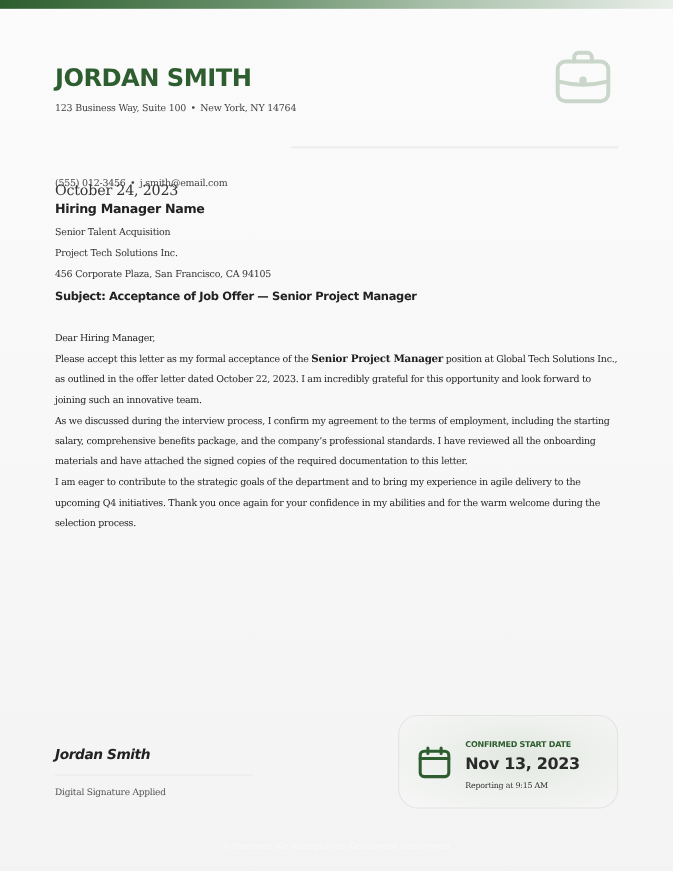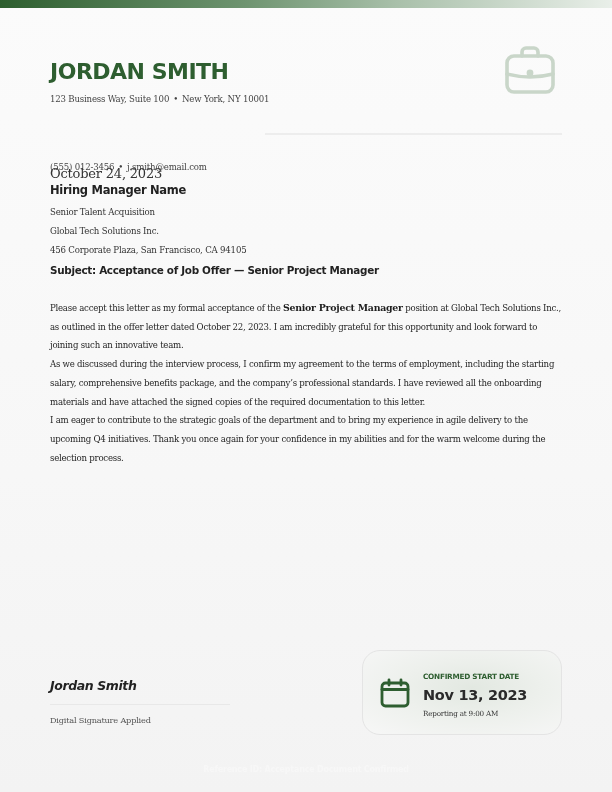--- a/index.html
+++ b/index.html
@@ -89,57 +89,58 @@
     }
   </style>
 </head>
 <body>
 
 <div class="top-bar"></div>
 
 <div class="header">
   <div class="name">JORDAN SMITH</div>
   <div class="contact-line addr">
-    <span>123 Business Way, Suite 100</span><span class="sep">•</span><span>New York, NY 10001</span>
+    <span>123 Business Way, Suite 100</span><span class="sep">•</span><span>New York, NY 14764</span>
   </div>
   <div class="contact-line phone">
     <span>(555) 012-3456</span><span class="sep">•</span><span>j.smith@email.com</span>
   </div>
   <div class="header-rule"></div>
 </div>
 
 <svg class="case-icon" viewBox="0 0 54 52" fill="none" stroke="#c9d6c9" stroke-width="3.6" stroke-linecap="round" stroke-linejoin="round">
   <path d="M19 12 V8 a4 4 0 0 1 4 -4 h8 a4 4 0 0 1 4 4 v4"></path>
   <rect x="4" y="12" width="46" height="36" rx="7"></rect>
   <path d="M4 30 Q27 36 50 30"></path>
   <circle cx="27" cy="29" r="1.6" fill="#c9d6c9"></circle>
 </svg>
 
 <div class="date">October 24, 2023</div>
 <div class="recipient-name">Hiring Manager Name</div>
 <div class="rline" style="top:207px">Senior Talent Acquisition</div>
-<div class="rline" style="top:226px">Global Tech Solutions Inc.</div>
+<div class="rline" style="top:226px">Project Tech Solutions Inc.</div>
 <div class="rline" style="top:245px">456 Corporate Plaza, San Francisco, CA 94105</div>
 <div class="subject">Subject: Acceptance of Job Offer — Senior Project Manager</div>
 
 <div class="body-text">
+  <p>Dear Hiring Manager,</p>
   <p><span>Please accept this letter as my formal acceptance of the </span><b>Senior Project Manager</b><span> position at Global Tech Solutions Inc., as outlined in the offer letter dated October 22, 2023. I am incredibly grateful for this opportunity and look forward to joining such an innovative team.</span></p>
   <p>As we discussed during the interview process, I confirm my agreement to the terms of employment, including the starting salary, comprehensive benefits package, and the company’s professional standards. I have reviewed all the onboarding materials and have attached the signed copies of the required documentation to this letter.</p>
   <p>I am eager to contribute to the strategic goals of the department and to bring my experience in agile delivery to the upcoming Q4 initiatives. Thank you once again for your confidence in my abilities and for the warm welcome during the selection process.</p>
 </div>
 
 <div class="sig-name">Jordan Smith</div>
 <div class="sig-rule"></div>
 <div class="sig-note">Digital Signature Applied</div>
 
 <div class="card">
   <svg class="cal-icon" viewBox="0 0 32 32" fill="none" stroke="#2e5e30" stroke-width="2.8" stroke-linecap="round" stroke-linejoin="round">
     <rect x="3" y="6" width="26" height="23" rx="3.5"></rect>
     <line x1="3" y1="12.5" x2="29" y2="12.5"></line>
     <line x1="10" y1="3" x2="10" y2="8"></line>
     <line x1="22" y1="3" x2="22" y2="8"></line>
   </svg>
   <div class="card-label">CONFIRMED START DATE</div>
   <div class="card-date">Nov 13, 2023</div>
-  <div class="card-sub">Reporting at 9:00 AM</div>
+  <div class="card-sub">Reporting at 9:15 AM</div>
 </div>
 
 <div class="footer-faint">Reference ID: Acceptance Document Confirmed</div>
 
 </body></html>

